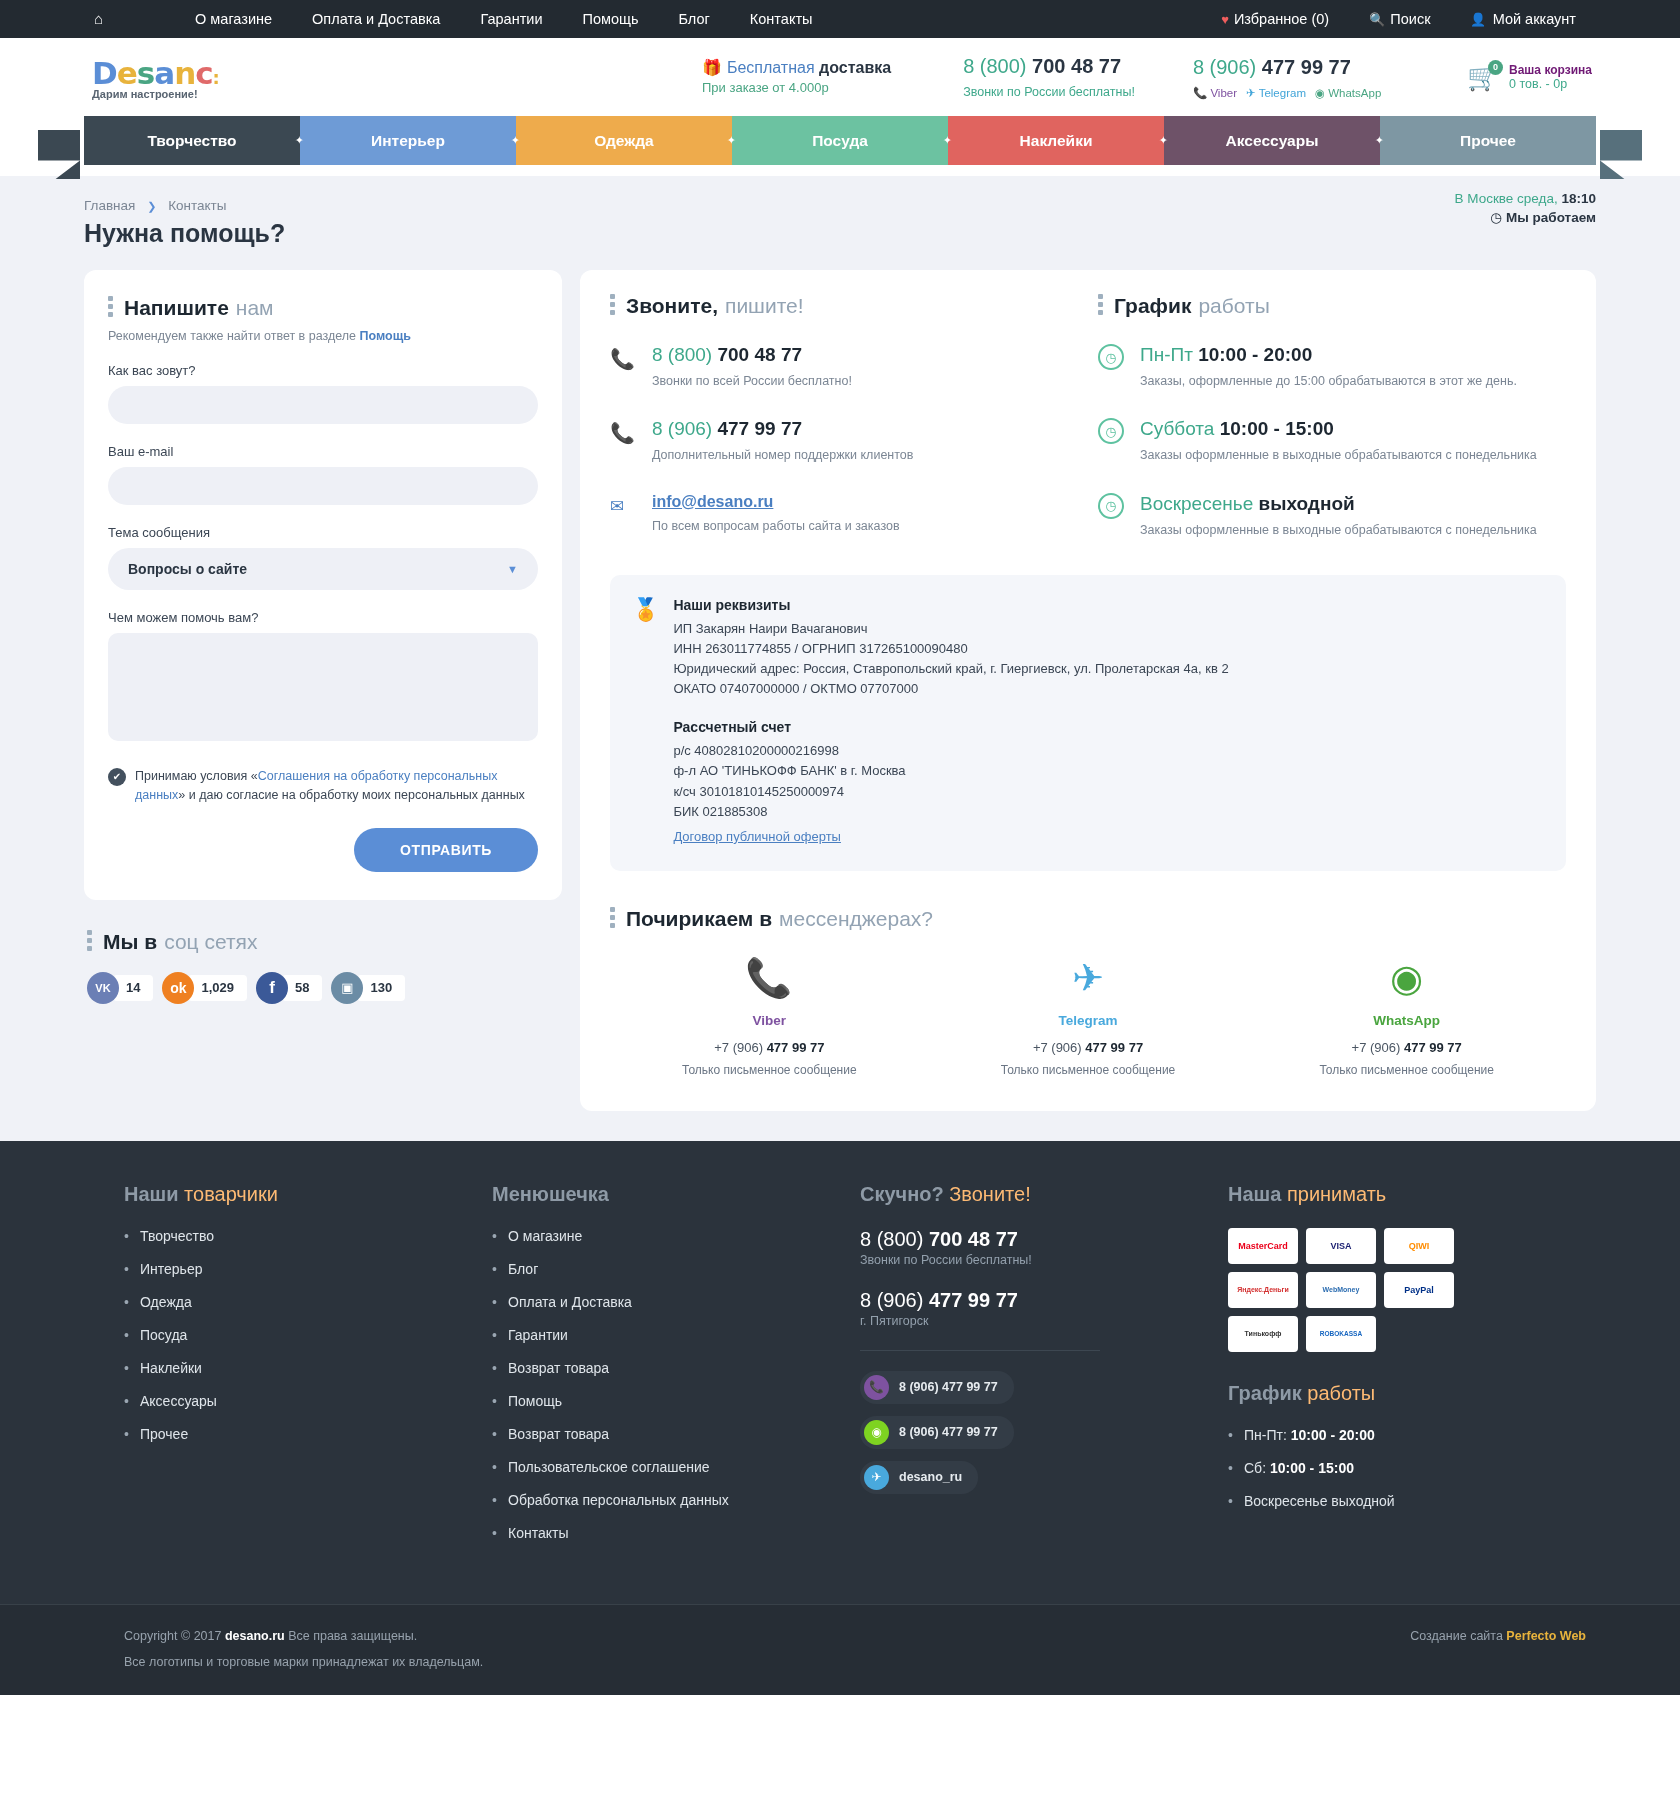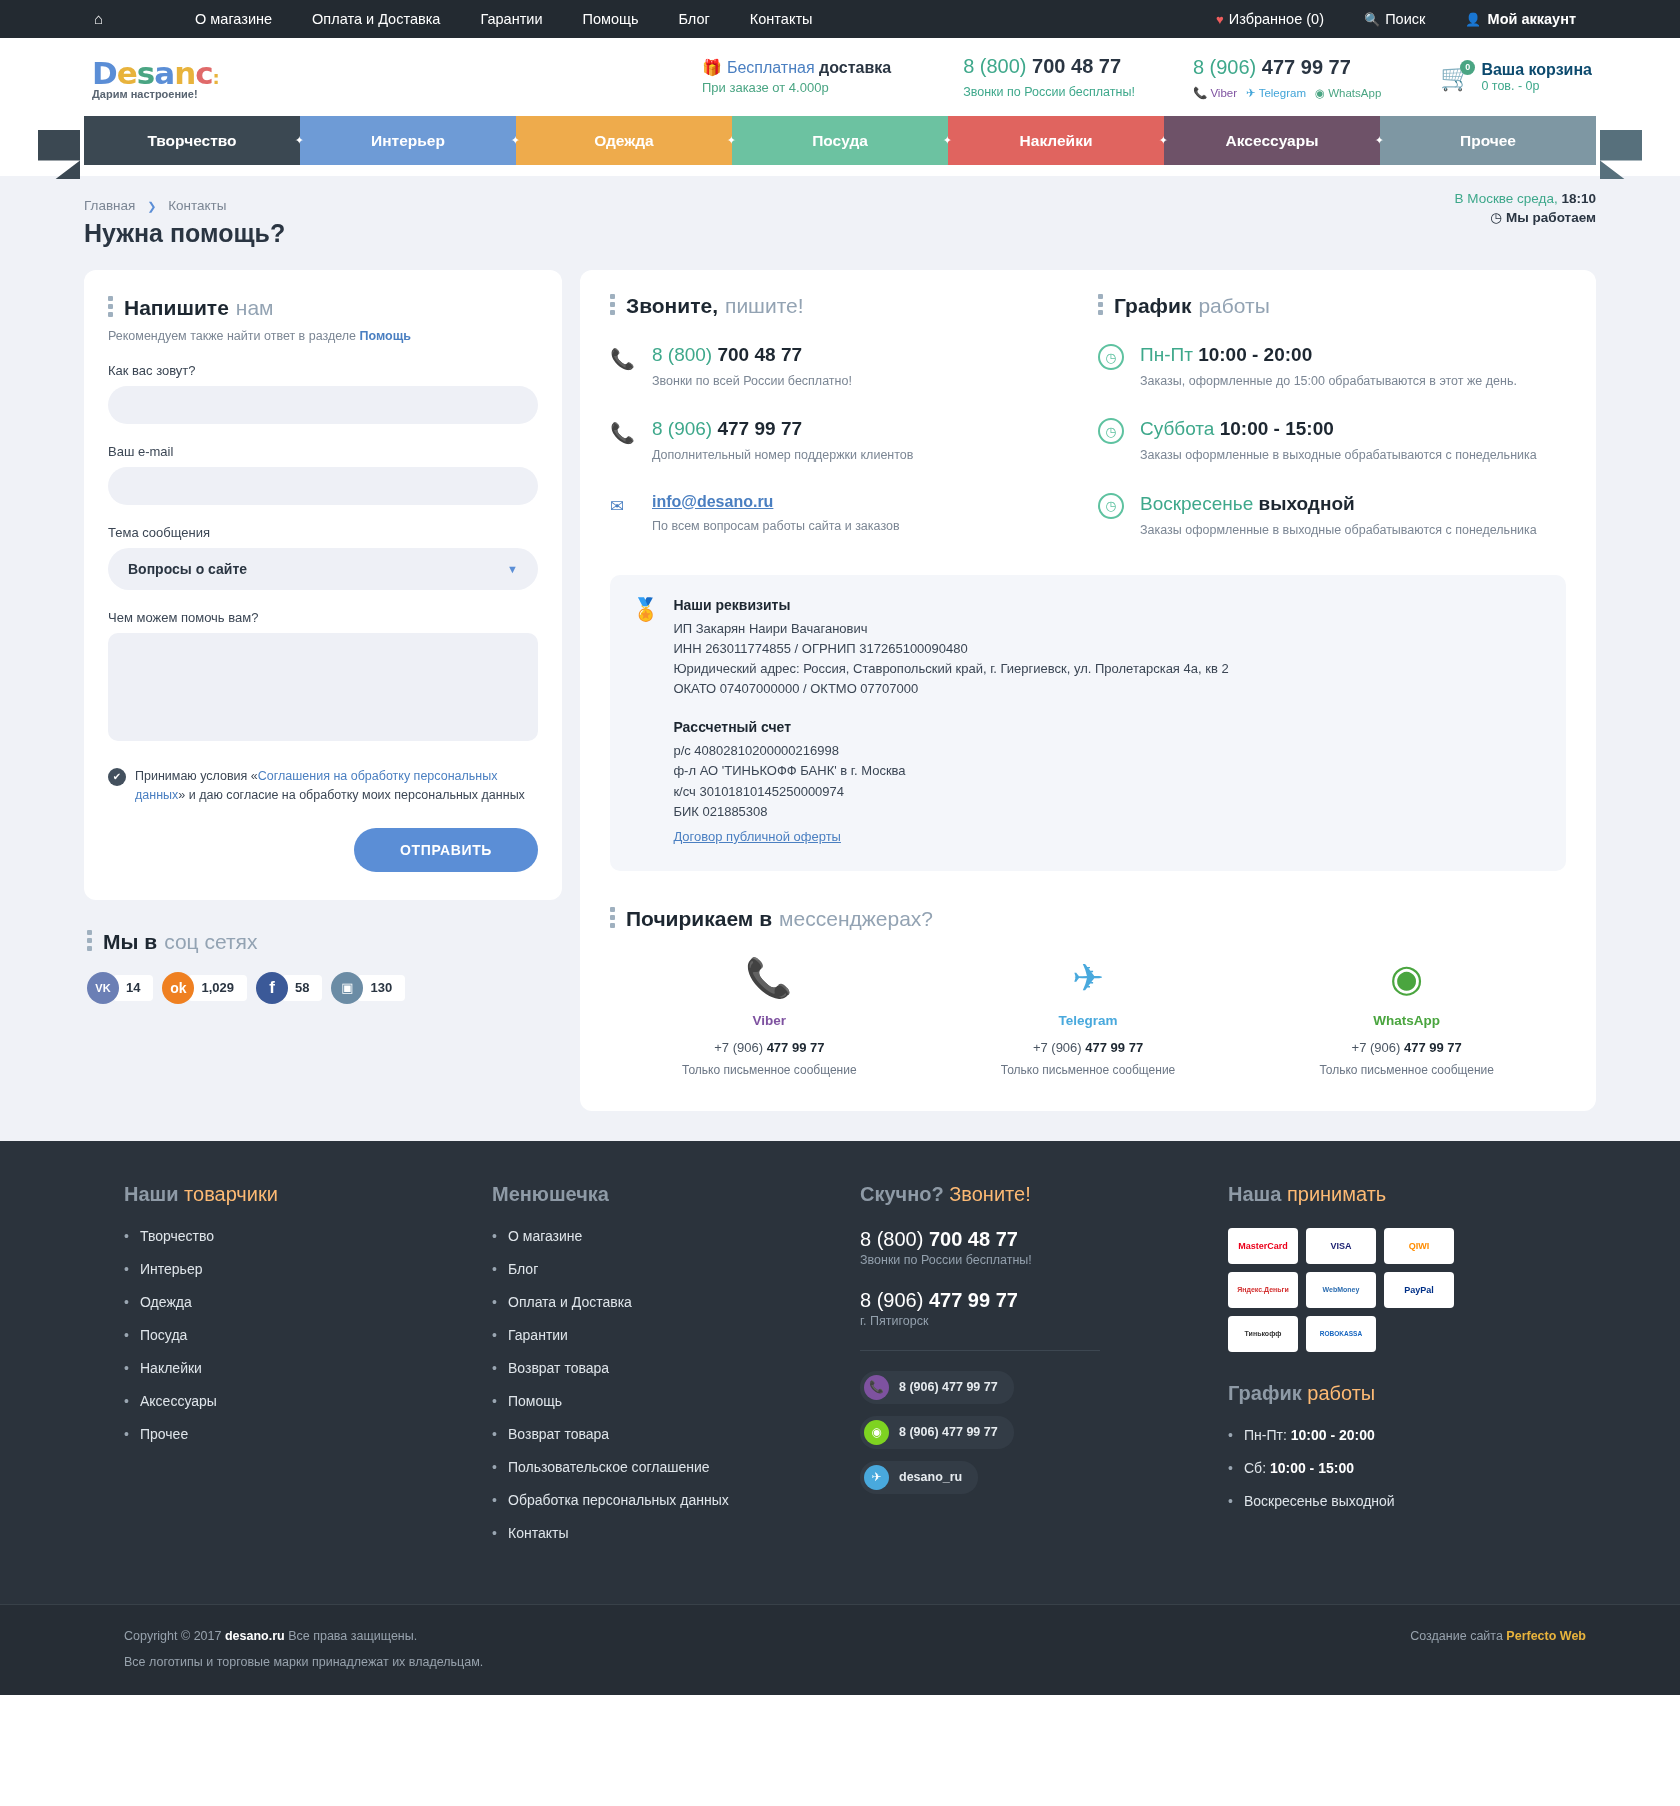--- a/index.html
+++ b/index.html
@@ -24,21 +24,21 @@
   .top-nav { display: flex; align-items: center; gap: 0; margin-left: 62px; }
   .top-nav a, .top-right a {
     color: #ffffff; text-decoration: none; font-size: 14.5px;
     padding: 0 20px; line-height: 38px; white-space: nowrap;
   }
   .home-icon { color:#fff; font-size:15px; padding:0 10px; line-height:38px; display:inline-block;}
   .top-right { margin-left: auto; display: flex; align-items: center; }
   .heart { color:#ef5d5d; margin-right:5px; font-size:13px;}
   .mag { color:#48b89a; margin-right:5px; font-size:13px;}
   .person { color:#ffffff; margin-right:6px; font-size:13px;}
-  .top-right .bold { font-weight: bold; }
+  .top-right .bold { font-weight: normal; }
 
   
   .header { background:#fff; height: 78px; display:flex; align-items:center;}
   .header-inner { width:1512px; margin:0 auto; display:flex; align-items:center; position:relative;}
   .logo { margin-left: 8px; width: 230px;}
   .logo .word { font-size: 31px; font-weight: bold; letter-spacing:-1px; font-family:"DejaVu Sans", sans-serif;}
   .logo .word span:nth-child(1){color:#5b8ed6;}
   .logo .word span:nth-child(2){color:#e8b33c;}
   .logo .word span:nth-child(3){color:#4aa583;}
   .logo .word span:nth-child(4){color:#5b8ed6;}
@@ -57,21 +57,21 @@
   .hdr-phone { margin-left: 72px; }
   .hdr-phone .num { font-size:20px; color:#3ea88b; white-space:nowrap;}
   .hdr-phone .num b { color:#2a3542; font-weight:bold;}
   .hdr-phone .sub { font-size:12.5px; color:#3ea88b; margin-top:2px;}
   .hdr-phone .msgs { font-size:11.5px; margin-top:3px; display:flex; gap:9px; align-items:center;}
   .hdr-phone .msgs .v{color:#7e52a0;} .hdr-phone .msgs .t{color:#41a4d8;} .hdr-phone .msgs .w{color:#4aa583;}
   .hdr-phone2 { margin-left: 58px; }
   .cart { margin-left: auto; display:flex; align-items:center; gap:9px; margin-right:4px;}
   .cart-ico { position:relative; font-size:26px; color:#2a3542; }
   .cart-badge { position:absolute; top:-2px; right:-3px; background:#4aa583; color:#fff; font-size:9px; width:15px;height:15px;border-radius:50%; display:flex;align-items:center;justify-content:center; font-weight:bold;}
-  .cart .c1 { font-size:16px; font-weight:bold; color:#0c4a6e;}
+  .cart .c1 { font-size:12px; font-weight:bold; color:#701a75;}
   .cart .c2 { font-size:12.5px; color:#3ea88b;}
 
   
   .catwrap { background:#fff; position:relative; height:60px;}
   .catnav { width:1512px; margin:0 auto; display:flex; height:49px; position:relative; }
   .ribbon-l, .ribbon-r { position:absolute; width:42px; height:49px; top:14px;}
   .ribbon-l { left:-46px; background:#3b4852; clip-path: polygon(0 0,100% 0,100% 100%,42% 100%, 100% 62%,0 62%);}
   .ribbon-r { right:-46px; background:#57707c; clip-path: polygon(0 0,100% 0,100% 62%,0 62%,58% 100%,0 100%);}
   .cat {
     flex:1; display:flex; align-items:center; justify-content:center;

